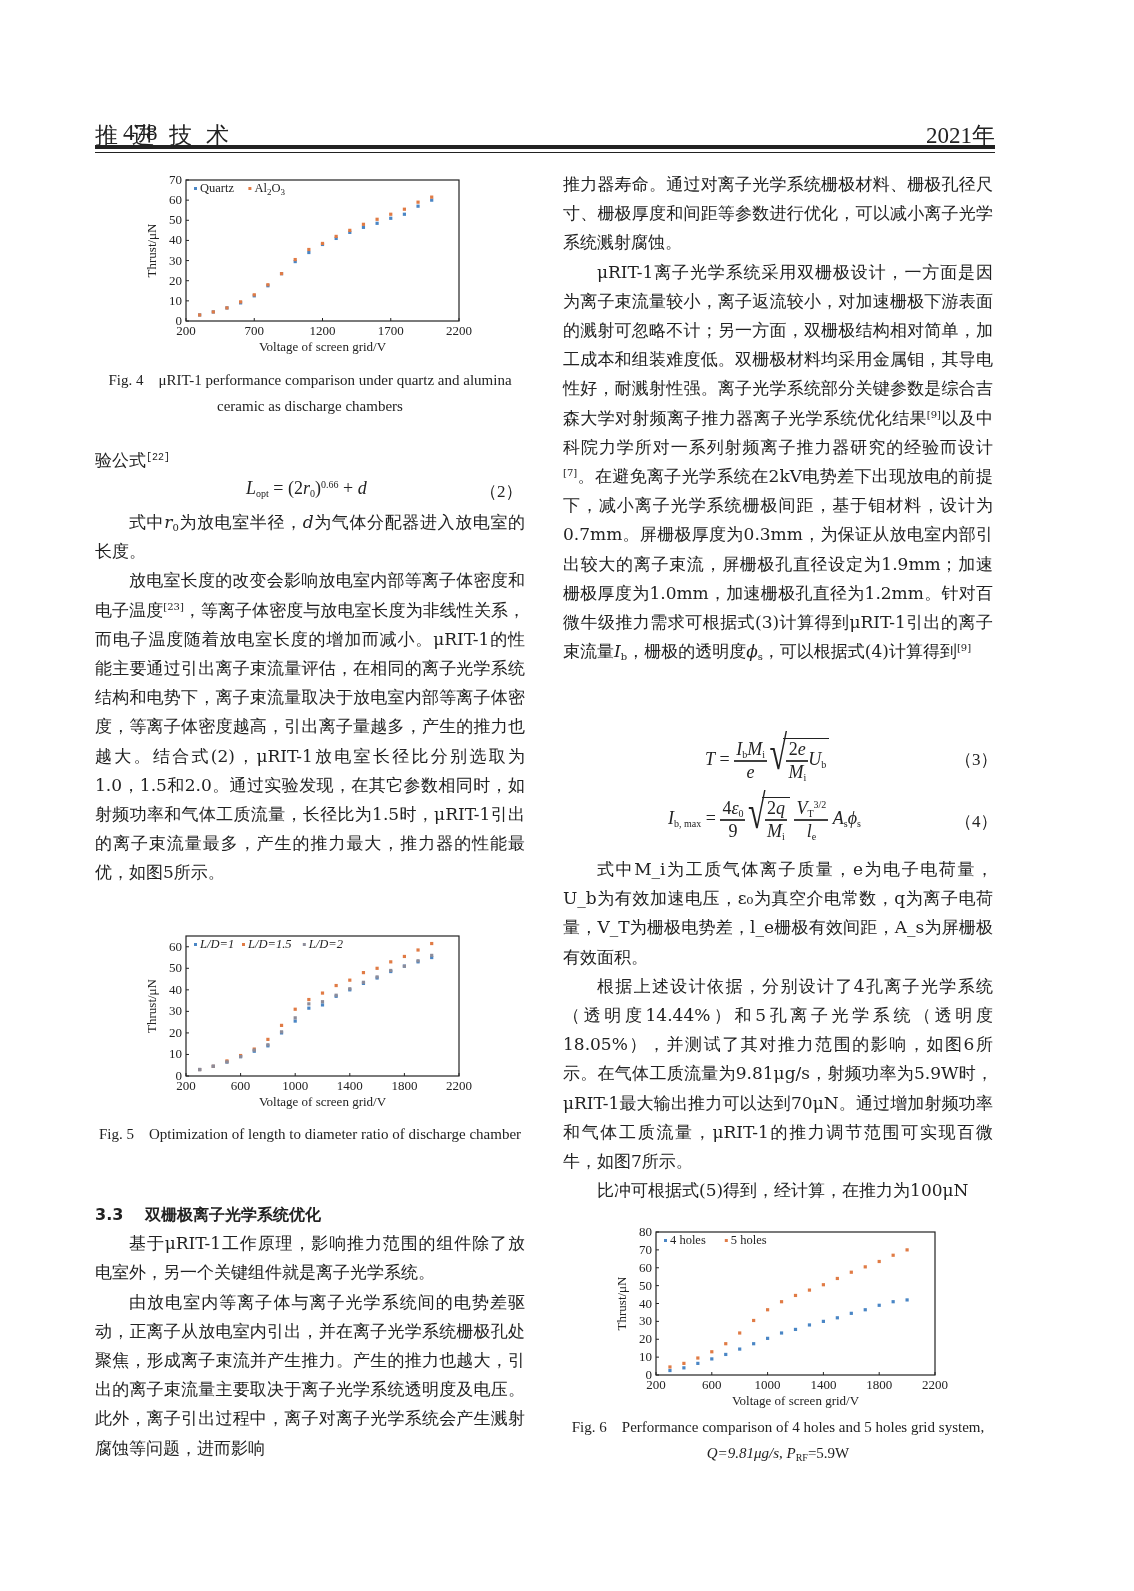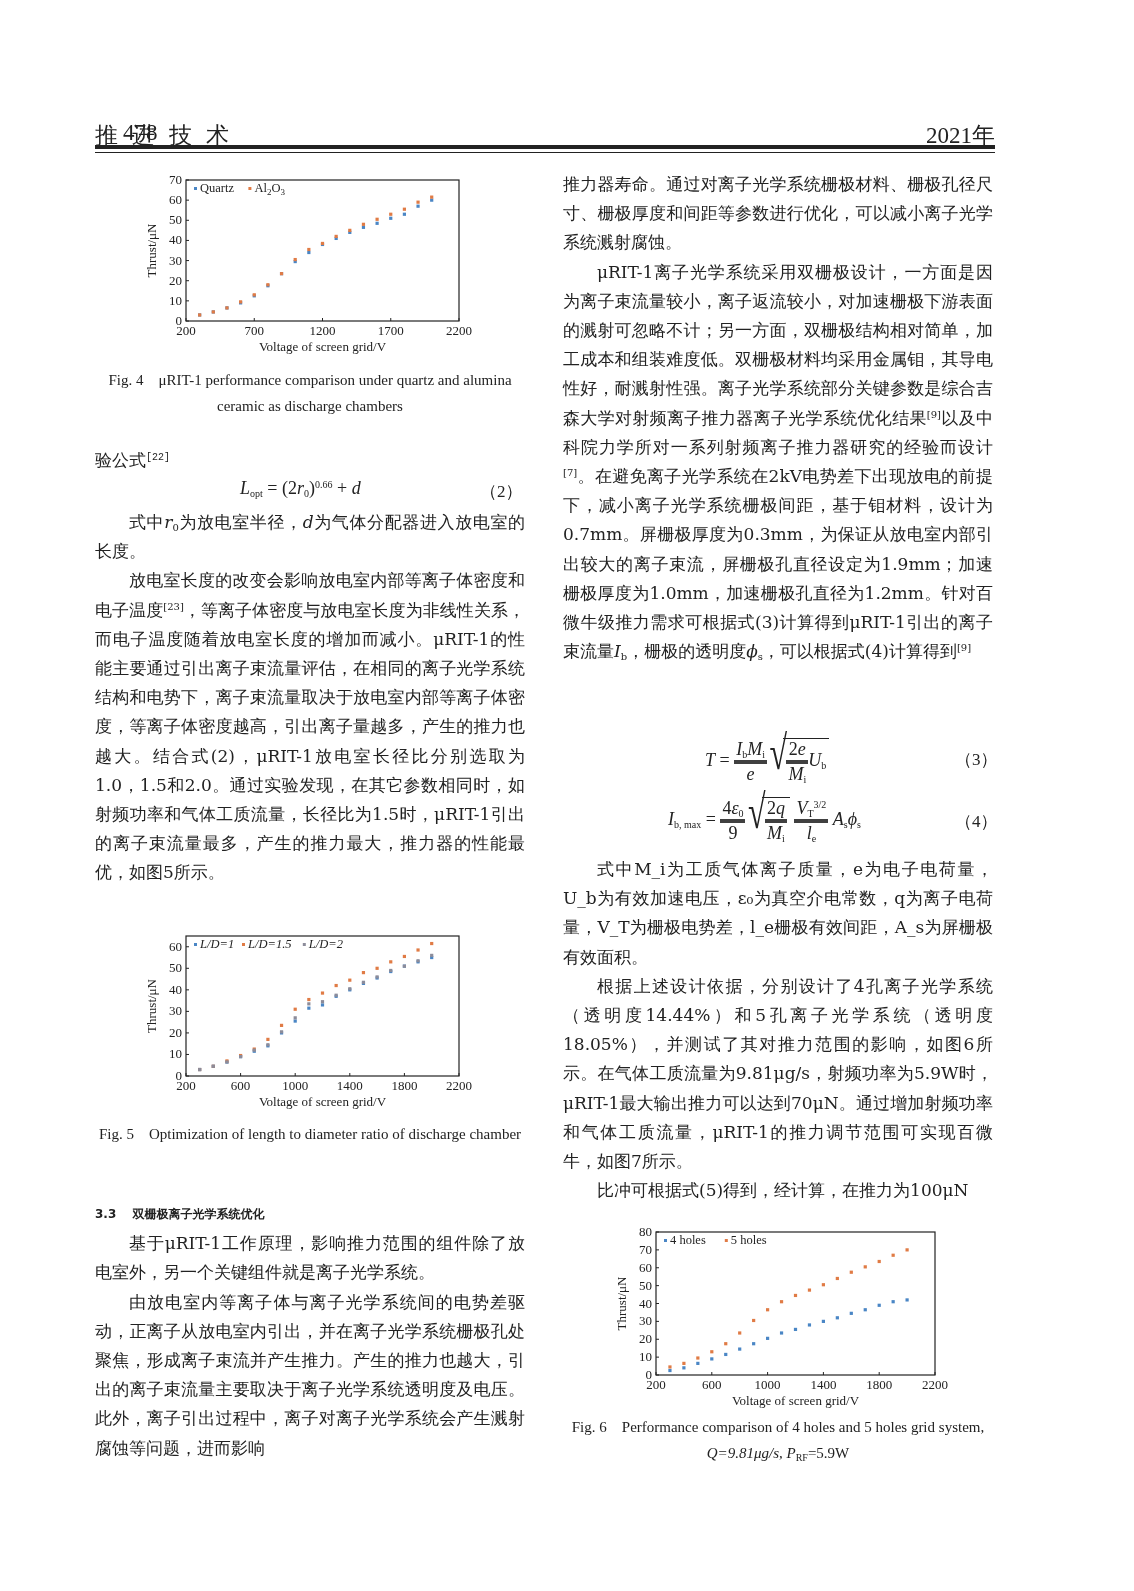--- a/index.html
+++ b/index.html
@@ -7,29 +7,29 @@
   .hdr{position:absolute;left:95px;top:118px;width:900px;height:26px;font-family:"Liberation Serif",serif;font-size:23px;}
   .hdr .pg{position:absolute;left:28px;top:2px;}
   .hdr .jt{position:absolute;left:0;right:8px;text-align:left;top:2px;letter-spacing:14px;}
   .hdr .yr{position:absolute;right:0;top:2px;text-decoration:underline;}
   .rule1{position:absolute;left:95px;top:145px;width:900px;height:4px;background:#222;}
   .rule2{position:absolute;left:95px;top:152px;width:900px;height:1px;background:#222;}
   .col{position:absolute;font-size:17px;line-height:29.2px;text-align:justify;}
   .col p{margin:0;}
   .ind{text-indent:2em;}
   .cap{position:absolute;font-family:"Liberation Serif",serif;font-weight:normal;font-size:15px;line-height:26px;text-align:center;color:#222;}
-  .sec{font-family:"DejaVu Sans",sans-serif;font-weight:bold;font-size:12px;}
+  .sec{font-family:"DejaVu Sans",sans-serif;font-weight:bold;font-size:16px;}
   .eq{position:absolute;font-family:"Liberation Serif",serif;font-size:18px;}
   .eqn{position:absolute;font-family:"Liberation Serif",serif;font-size:17px;}
   sup{font-size:10px;vertical-align:6px;line-height:0;}
   sub{font-size:10px;vertical-align:-3px;line-height:0;}
   svg text{font-family:"Liberation Serif",serif;fill:#222;}
   .frac{display:inline-block;vertical-align:middle;text-align:center;}
   .frac span{display:block;padding:0 2px;}
-  .frac .num{border-bottom:4px solid #404040;}
+  .frac .num{border-bottom:2px solid #404040;}
   .sqrt{display:inline-block;border-top:1px solid #222;padding:0 3px;vertical-align:middle;position:relative;margin-left:12px;}
   .sqrt:before{content:"√";position:absolute;left:-14px;top:-4px;font-size:32px;transform:scaleY(1.5);}
 </style>
 </head>
 <body>
 
 <div class="hdr">
   <span class="pg">478</span>
   <span class="jt">推进技术</span>
   <span class="yr">2021年</span>
@@ -106,21 +106,21 @@
     <rect x="54" y="17" width="3" height="3" fill="#4a86c5"></rect>
     <text x="60" y="22" font-size="12.5" font-style="normal">Quartz</text>
     <rect x="108.4" y="17" width="3" height="3" fill="#e07b45"></rect>
     <text x="114.4" y="22" font-size="12.5" font-style="normal">Al<tspan font-size="9" dy="3">2</tspan><tspan dy="-3">O</tspan><tspan font-size="9" dy="3">3</tspan></text>
   </svg>
 <div class="cap" style="left:95px;top:367px;width:430px;">Fig. 4　μRIT-1 performance comparison under quartz and alumina ceramic as discharge chambers</div>
 
 <div class="col" style="left:95px;top:447px;width:430px;font-family:Liberation Mono, monospace;">
   <p><span>验公式</span><sup>[22]</sup></p>
 </div>
-<div class="eq" style="left:240px;top:478px;text-align:right;">
+<div class="eq" style="left:246px;top:478px;text-align:right;">
   <i>L</i><sub>opt</sub> = (2<i>r</i><sub>0</sub>)<sup>0.66</sup> + <i>d</i>
 </div>
 <div class="eqn" style="left:480px;top:480px;">（2）</div>
 
 <div class="col" style="left:95px;top:508px;width:430px;">
   <p class="ind"><span>式中</span><i>r</i><sub>0</sub><span>为放电室半径，</span><i>d</i><span>为气体分配器进入放电室的长度。</span></p>
   <p class="ind"><span>放电室长度的改变会影响放电室内部等离子体密度和电子温度</span><sup>[23]</sup><span>，等离子体密度与放电室长度为非线性关系，而电子温度随着放电室长度的增加而减小。μRIT-1的性能主要通过引出离子束流量评估，在相同的离子光学系统结构和电势下，离子束流量取决于放电室内部等离子体密度，等离子体密度越高，引出离子量越多，产生的推力也越大。结合式(2)，μRIT-1放电室长径比分别选取为1.0，1.5和2.0。通过实验发现，在其它参数相同时，如射频功率和气体工质流量，长径比为1.5时，μRIT-1引出的离子束流量最多，产生的推力最大，推力器的性能最优，如图5所示。</span></p>
 </div>
 
 <svg id="fig5" style="position:absolute;left:140px;top:930px;" width="340" height="190">

